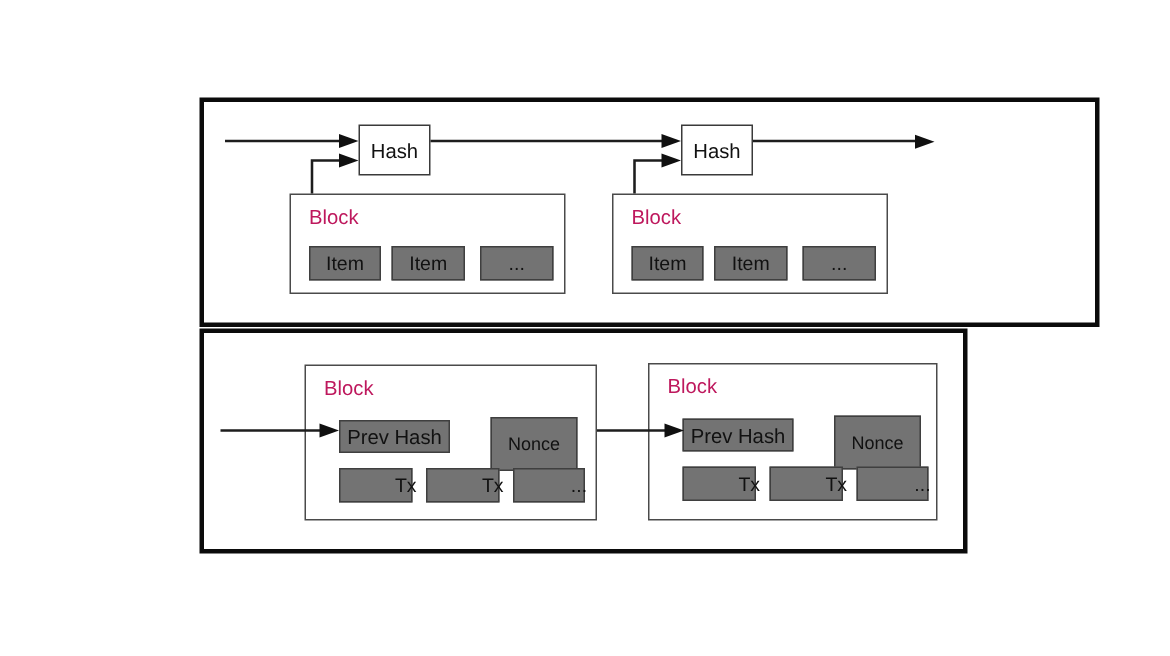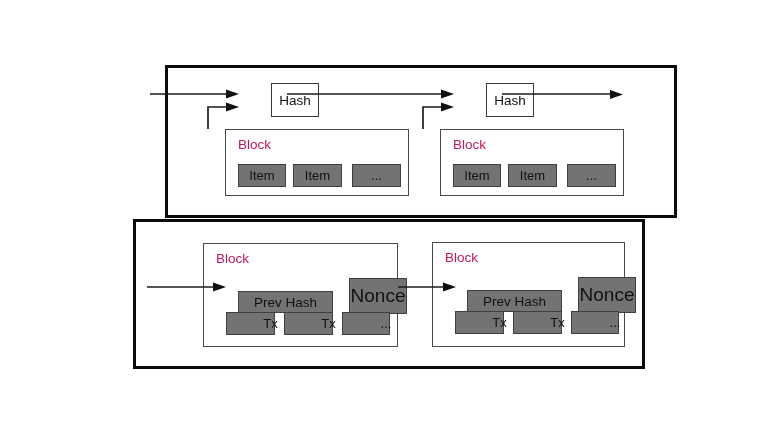--- a/index.html
+++ b/index.html
@@ -14,21 +14,21 @@
     height: 437px;
     background: #ffffff;
     overflow: hidden;
   }
   .panel {
     position: absolute;
     box-sizing: border-box;
     border: 3px solid #0b0b0b;
     background: #ffffff;
   }
-  #panel-top    { left: 133px; top: 65px;  width: 512px; height: 153px; margin-left: 32px; }
+  #panel-top    { left: 133px; top: 65px;  width: 600px; height: 153px; }
   #panel-bottom { left: 133px; top: 219px; width: 512px; height: 150px; }
 
   .hash-box {
     position: absolute;
     box-sizing: border-box;
     width: 48px; height: 34px;
     border: 1.5px solid #3a3a3a;
     background: #ffffff;
     display: flex; align-items: center; justify-content: center;
     font-size: 13.5px; color: #111;
@@ -54,22 +54,22 @@
     background: #737373;
     display: flex; align-items: center; justify-content: center;
     font-size: 13px; color: #111;
     white-space: nowrap;
   }
   .t-item { top: 34px; height: 23px; }
   .t-i1 { left: 12px;  width: 48px; }
   .t-i2 { left: 67px;  width: 49px; }
   .t-i3 { left: 126px; width: 49px; }
 
-  .b-prev  { left: 22px;  top: 47px; width: 95px; height: 22px; font-size: 13.5px; margin-left: 12px; }
-  .b-nonce { left: 145px; top: 34px; width: 58px; height: 36px; font-size: 19px; }
+  .b-prev  { left: 22px;  top: 36px; width: 74px; height: 22px; font-size: 13.5px; }
+  .b-nonce { left: 123px; top: 34px; width: 58px; height: 36px; font-size: 12px; }
   .b-tx  { top: 68px; height: 23px; padding-left: 40px; }
   .b-tx1 { left: 22px;  width: 49px; }
   .b-tx2 { left: 80px;  width: 49px; }
   .b-tx3 { left: 138px; width: 48px; }
 
   #arrow-layer {
     position: absolute;
     left: 0; top: 0;
     width: 780px; height: 437px;
     z-index: 4;

